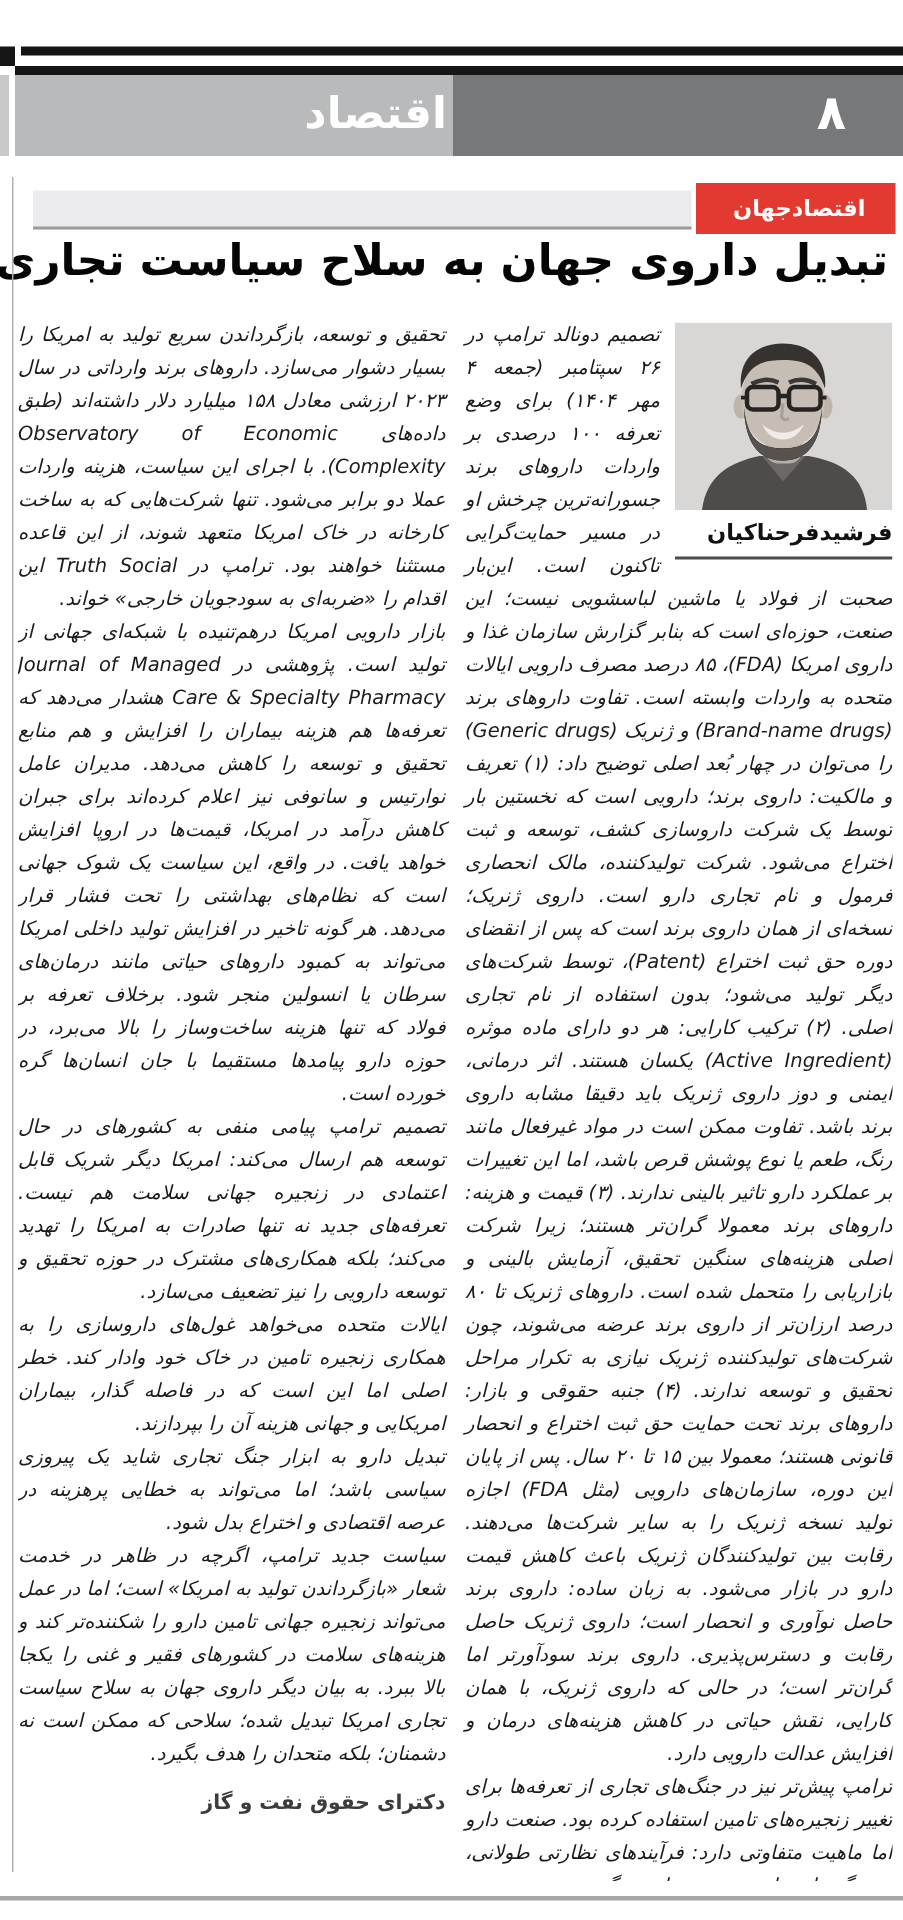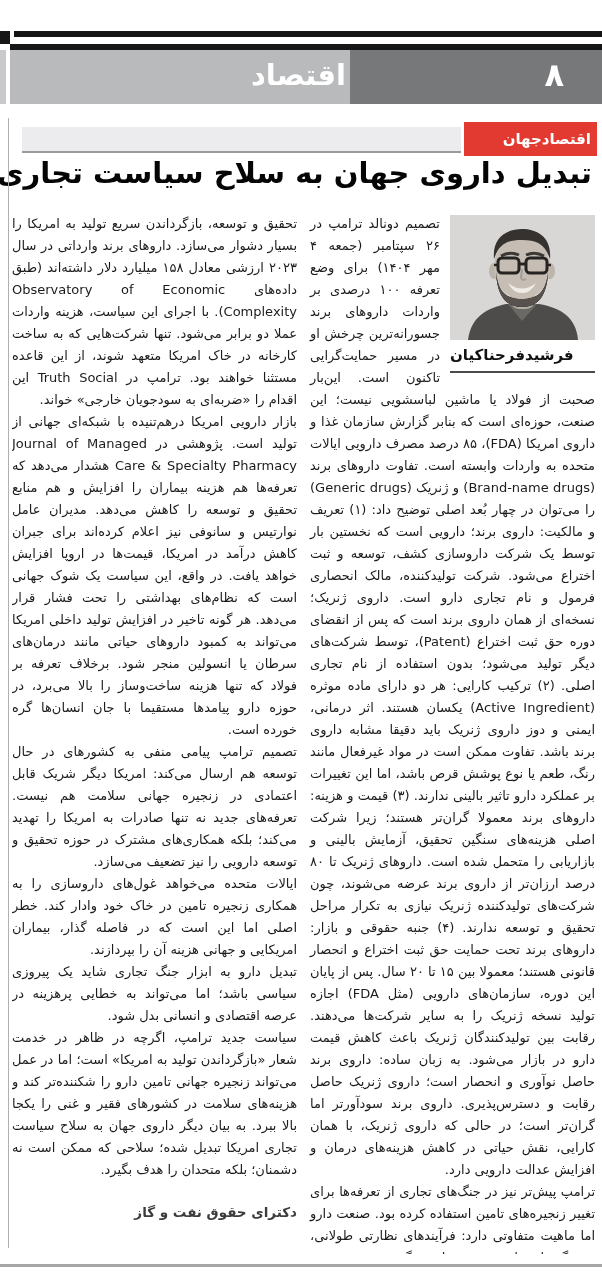--- a/index.html
+++ b/index.html
@@ -11,64 +11,64 @@
   }
   .corner-mark { position:absolute; left:0; top:31px; width:10px; height:13px; background:#161616; }
   .top-rule  { position:absolute; left:14px; right:0; top:31px; height:6px; background:#141414; }
   .edge-sliver { position:absolute; left:0; top:50px; width:6px; height:54px; background:#c9c9cb; }
 
   .section-band {
     position:absolute; left:10px; right:0; top:44px; height:60px;
     border-top:6px solid #161616; display:flex; direction:ltr;
   }
   .band-light {
-    width:340px; background:var(--band-light,#b9babc);
+    width:292px; background:var(--band-light,#b9babc);
     display:flex; align-items:center; justify-content:flex-end; padding:0 4px 4px 0;
   }
   .band-dark {
     flex:1; background:var(--band-dark,#77787a);
     display:flex; align-items:center; justify-content:flex-end; padding:0 38px 4px 0;
   }
   .section-title { color:#fff; font-size:29px; font-weight:bold; }
   .page-number  { color:#fff; font-size:32px; font-weight:bold; }
 
   .kicker-row { position:absolute; top:122px; left:10px; right:5px; height:34px; }
   .kicker-strip {
     position:absolute; left:12px; right:136px; top:5px; bottom:3px;
     background:#ececee; border-bottom:2px solid #9b9b9d;
   }
   .kicker-badge {
     position:absolute; right:0; top:0; bottom:0; width:133px;
     background:var(--accent-red,#e23a30); color:#fff;
-    display:flex; align-items:center; padding-right:6px;
+    display:flex; align-items:center; padding-right:20px;
     font-size:15px; font-weight:bold;
   }
 
   .headline {
     position:absolute; top:156px; left:10px; right:10px;
     text-align:center; font-size:29px; font-weight:bold; color:#050505;
     letter-spacing:-0.5px; white-space:nowrap;
   }
 
   .columns {
     position:absolute; top:213px; right:7px; left:12px; bottom:26px;
     display:flex; gap:13px; overflow:hidden;
   }
   .col { flex:1; font-size:13px; line-height:22px; }
-  .col p { text-align:justify; text-align-last:right; margin:0; }
+  .col p { text-align:justify; text-align-last:right; margin:0;font-style:italic; }
 
   .author-figure { float:right; width:145px; margin:2px 0 4px 10px; }
   .author-figure svg { display:block; width:145px; height:125px; }
   .author-figure figcaption {
-    font-weight:bold; font-size:15px; text-align:left;
+    font-weight:bold; font-size:15px; text-align:right;
     padding:4px 0 5px; border-bottom:2px solid #4c4c4c; color:#111;
   }
 
   .subhead { font-size:16px; font-weight:bold; margin:18px 0 5px; color:#0a0a0a; }
-  .signature { font-weight:bold; color:#3c3c3c; margin-top:20px; font-size:13.5px; }
+  .signature { font-weight:bold; color:#3c3c3c; margin-top:10px; font-size:13.5px; }
 
   .left-rule   { position:absolute; left:8px; top:118px; height:1130px; width:1px; background:var(--rule-gray,#b0b0b0); }
   .bottom-rule { position:absolute; left:0; right:0; top:1264px; height:3px; background:#a6a6a8; }
 </style>
 </head>
 <body>
 
 <div class="corner-mark"></div>
 <div class="top-rule"></div>
 <div class="edge-sliver"></div>
@@ -125,21 +125,21 @@
   </section>
 
   <section class="col">
     <div>
         <p>تحقیق و توسعه، بازگرداندن سریع تولید به امریکا را بسیار دشوار می‌سازد. داروهای برند وارداتی در سال ۲۰۲۳ ارزشی معادل ۱۵۸ میلیارد دلار داشته‌اند (طبق داده‌های Observatory of Economic Complexity). با اجرای این سیاست، هزینه واردات عملا دو برابر می‌شود. تنها شرکت‌هایی که به ساخت کارخانه در خاک امریکا متعهد شوند، از این قاعده مستثنا خواهند بود. ترامپ در Truth Social این اقدام را «ضربه‌ای به سودجویان خارجی» خواند.</p>
         <p>بازار دارویی امریکا درهم‌تنیده با شبکه‌ای جهانی از تولید است. پژوهشی در Journal of Managed Care &amp; Specialty Pharmacy هشدار می‌دهد که تعرفه‌ها هم هزینه بیماران را افزایش و هم منابع تحقیق و توسعه را کاهش می‌دهد. مدیران عامل نوارتیس و سانوفی نیز اعلام کرده‌اند برای جبران کاهش درآمد در امریکا، قیمت‌ها در اروپا افزایش خواهد یافت. در واقع، این سیاست یک شوک جهانی است که نظام‌های بهداشتی را تحت فشار قرار می‌دهد. هر گونه تاخیر در افزایش تولید داخلی امریکا می‌تواند به کمبود داروهای حیاتی مانند درمان‌های سرطان یا انسولین منجر شود. برخلاف تعرفه بر فولاد که تنها هزینه ساخت‌وساز را بالا می‌برد، در حوزه دارو پیامدها مستقیما با جان انسان‌ها گره خورده است.</p>
         <p>تصمیم ترامپ پیامی منفی به کشورهای در حال توسعه هم ارسال می‌کند: امریکا دیگر شریک قابل اعتمادی در زنجیره جهانی سلامت هم نیست. تعرفه‌های جدید نه تنها صادرات به امریکا را تهدید می‌کند؛ بلکه همکاری‌های مشترک در حوزه تحقیق و توسعه دارویی را نیز تضعیف می‌سازد.</p>
       </div>
     <div>
         <p>ایالات متحده می‌خواهد غول‌های داروسازی را به همکاری زنجیره تامین در خاک خود وادار کند. خطر اصلی اما این است که در فاصله گذار، بیماران امریکایی و جهانی هزینه آن را بپردازند.</p>
-        <p>تبدیل دارو به ابزار جنگ تجاری شاید یک پیروزی سیاسی باشد؛ اما می‌تواند به خطایی پرهزینه در عرصه اقتصادی و انسانی بدل شود.</p>
+        <p>تبدیل دارو به ابزار جنگ تجاری شاید یک پیروزی سیاسی باشد؛ اما می‌تواند به خطایی پرهزینه در عرصه اقتصادی و اختراع بدل شود.</p>
         <p>سیاست جدید ترامپ، اگرچه در ظاهر در خدمت شعار «بازگرداندن تولید به امریکا» است؛ اما در عمل می‌تواند زنجیره جهانی تامین دارو را شکننده‌تر کند و هزینه‌های سلامت در کشورهای فقیر و غنی را یکجا بالا ببرد. به بیان دیگر داروی جهان به سلاح سیاست تجاری امریکا تبدیل شده؛ سلاحی که ممکن است نه دشمنان؛ بلکه متحدان را هدف بگیرد.</p>
       </div>
     <div class="signature">دکترای حقوق نفت و گاز</div>
   </section>
 
 </main>
 
 <div class="left-rule"></div>
 <div class="bottom-rule"></div>
 

